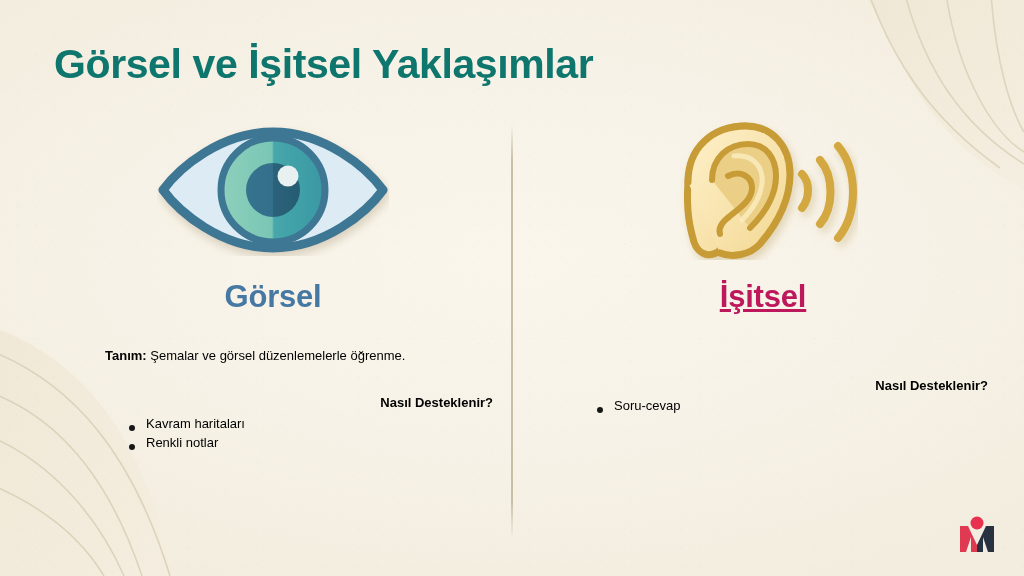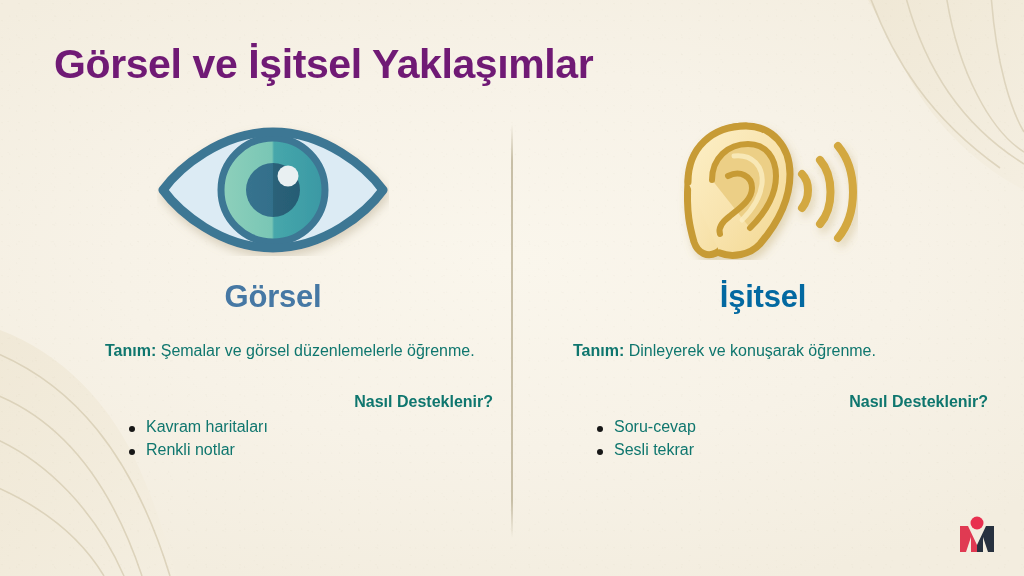--- a/index.html
+++ b/index.html
@@ -45,21 +45,21 @@
   }
 
   
   .title {
     position: absolute;
     left: 54px;
     top: 41px;
     font-size: 41px;
     font-weight: 700;
     letter-spacing: -.4px;
-    color: #701a75;
+    color: #0f766e;
     white-space: nowrap;
   }
 
   
   .divider {
     position: absolute;
     left: 511px;
     top: 124px;
     width: 2px;
     height: 414px;
@@ -85,27 +85,27 @@
   .icon-wrap svg { display: block; }
 
   .col-heading {
     text-align: center;
     font-size: 31px;
     font-weight: 700;
     margin-top: 19px;
     letter-spacing: -.2px;
   }
   .heading-visual  { color: #4678a4; }
-  .heading-audio   { color: #0369a1; }
+  .heading-audio   { color: #be185d; text-decoration: underline; }
 
   .body-block {
-    margin-top: 25px;
-    font-size: 16px;
+    margin-top: 32px;
+    font-size: 13px;
     line-height: 1.33;
-    color: #0f766e;
+    color: #000000;
   }
   .col-left  .body-block { padding-left: 72px; padding-right: 20px; }
   .col-right .body-block { padding-left: 45px; padding-right: 10px; }
 
   .def-line { margin: 0; }
   .def-label { font-weight: 700; }
 
   .support-title {
     font-weight: 700;
     margin: 0;
@@ -286,29 +286,25 @@
             <path d="M152,40 C166,56 166,88 152,104"></path>
             <path d="M170,26 C190,50 190,94 170,118"></path>
           </g>
         </g>
       </svg>
     </div>
 
     <div class="col-heading heading-audio">İşitsel</div>
 
     <div class="body-block">
-      <p class="def-line">
-        <span class="def-label">Tanım:</span><span> Dinleyerek ve konuşarak öğrenme.</span>
-      </p>
 
       <p class="support-title">Nasıl Desteklenir?</p>
 
       <ul class="bullets">
         <li>Soru-cevap</li>
-        <li>Sesli tekrar</li>
       </ul>
     </div>
   </div>
 
   <svg class="logo" viewBox="0 0 46 46" aria-hidden="true">
 
     <path d="M6,40 L6,14 L14,14 L23,33 L23,40 L17,40 L17,25 L12,40 Z" fill="#e03a52"></path>
 
     <path d="M40,40 L40,14 L32,14 L23,33 L23,40 L29,40 L29,25 L34,40 Z" fill="#27313f"></path>
 

